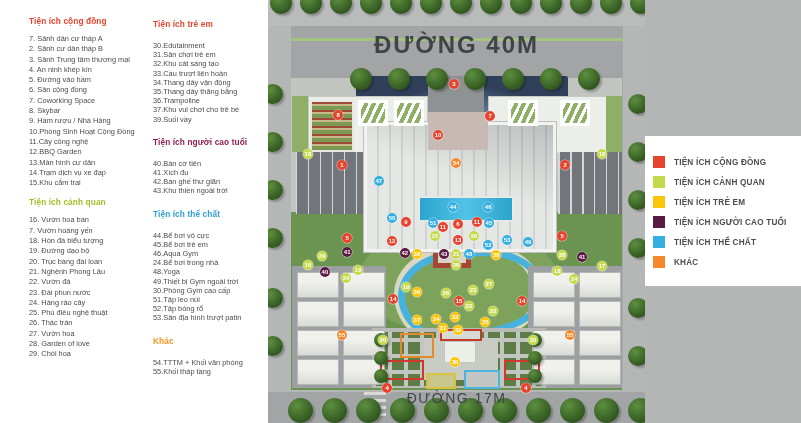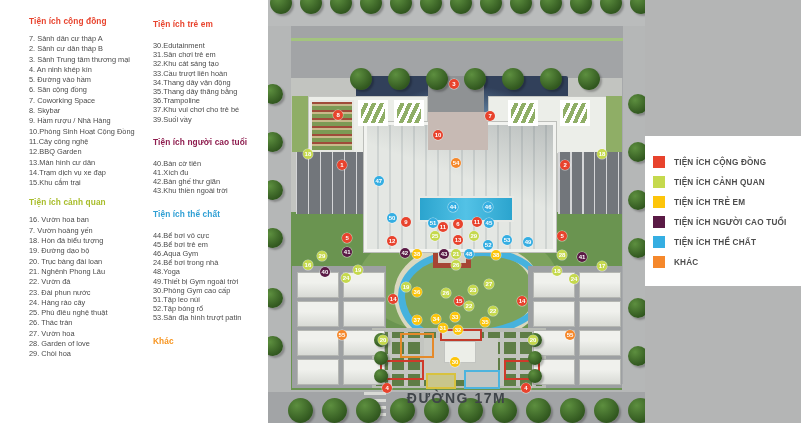--- a/index.html
+++ b/index.html
@@ -71,21 +71,21 @@
   .bld30{position:absolute;left:176px;top:341px;width:30px;height:20px;background:#eceee8;border:1px solid #c2c4c0;z-index:13;}
   .gate{position:absolute;left:172px;top:329px;width:38px;height:8px;border:2px solid #c23b2b;background:#d7d9d4;z-index:13;}
   .r-orange{position:absolute;left:132px;top:333px;width:30px;height:21px;border:2px solid #e58a2a;z-index:13;}
   .r-red1{position:absolute;left:112px;top:360px;width:40px;height:16px;border:2px solid #cf3a2a;z-index:13;}
   .r-yellow{position:absolute;left:158px;top:373px;width:26px;height:12px;border:2px solid #d8c23e;background:#c9c68b;z-index:13;}
   .r-blue{position:absolute;left:196px;top:370px;width:32px;height:15px;border:2px solid #4db4de;background:#c2c6c4;z-index:13;}
   .r-red2{position:absolute;left:236px;top:360px;width:32px;height:16px;border:2px solid #cf3a2a;z-index:13;}
   .sidewalk-bottom{position:absolute;left:0;top:384px;width:100%;height:8px;background:#b5b7b7;z-index:2;}
   .road-bottom{position:absolute;left:0;top:392px;width:100%;height:31px;background:#a2a4a6;z-index:1;}
   .road-bottom-label{position:absolute;left:0;top:390px;width:100%;text-align:center;font-size:14px;
-      font-weight:bold;color:#3f4449;letter-spacing:1.5px;z-index:30;}
+      font-weight:normal;color:#3f4449;letter-spacing:1.5px;z-index:30;}
   .zebra{position:absolute;left:96px;top:390px;width:22px;height:26px;z-index:3;
       background:repeating-linear-gradient(0deg,#d9dad6 0 3px,transparent 3px 7px);}
   .tree{position:absolute;border-radius:50%;z-index:20;
       background:radial-gradient(circle at 35% 30%,#5d8f3f,#31571f 72%);
       box-shadow:2px 2px 2px rgba(0,0,0,.25);}
   .marker{position:absolute;width:10px;height:10px;border-radius:50%;color:#fff;font-size:6px;
       font-weight:bold;display:flex;align-items:center;justify-content:center;
       transform:translate(-50%,-50%);z-index:40;box-shadow:0 0 0 .5px rgba(255,255,255,.6);}
   
   #right-panel{position:absolute;left:645px;top:0;width:156px;height:423px;background:#b4b5b5;}
@@ -179,20 +179,25 @@
           <li>48.Yoga</li>
           <li>49.Thiết bị Gym ngoài trời</li>
           <li>30.Phòng Gym cao cấp</li>
           <li>51.Tập leo núi</li>
           <li>52.Tập bóng rổ</li>
           <li>53.Sân địa hình trượt patin</li>
         </ul>
     </section>
     <section>
       <h3 class="sec" style="color: rgb(247, 148, 30);">Khác</h3>
+      <ul class="items">
+
+      <li>54.TTTM + Khối văn phòng</li>
+          <li>55.Khối tháp tầng</li>
+        </ul>
     </section>
   </div>
 </div>
 
 <div id="site-plan">
   <div class="sidewalk-top"></div>
   <div class="road-top"></div>
   <div class="median"></div>
   <div class="sidewalk-left"></div>
   <div class="sidewalk-right"></div>
@@ -227,20 +232,21 @@
   <div class="bld30"></div>
   <div class="gate"></div>
   <div class="r-orange"></div>
   <div class="r-red1"></div>
   <div class="r-yellow"></div>
   <div class="r-blue"></div>
   <div class="r-red2"></div>
   <div class="sidewalk-bottom"></div>
   <div class="road-bottom"></div>
   <div class="zebra"></div>
+  <div class="road-top-label">ĐƯỜNG 40M</div>
   <div class="road-bottom-label">ĐƯỜNG 17M</div>
   <div>
 
       <div class="marker" style="background: rgb(232, 67, 45); left: 49.3%; top: 19.9%;">3</div>
 
       <div class="marker" style="background: rgb(232, 67, 45); left: 18.6%; top: 27.2%;">8</div>
 
       <div class="marker" style="background: rgb(232, 67, 45); left: 58.9%; top: 27.4%;">7</div>
 
       <div class="marker" style="background: rgb(232, 67, 45); left: 45.1%; top: 31.9%;">10</div>

